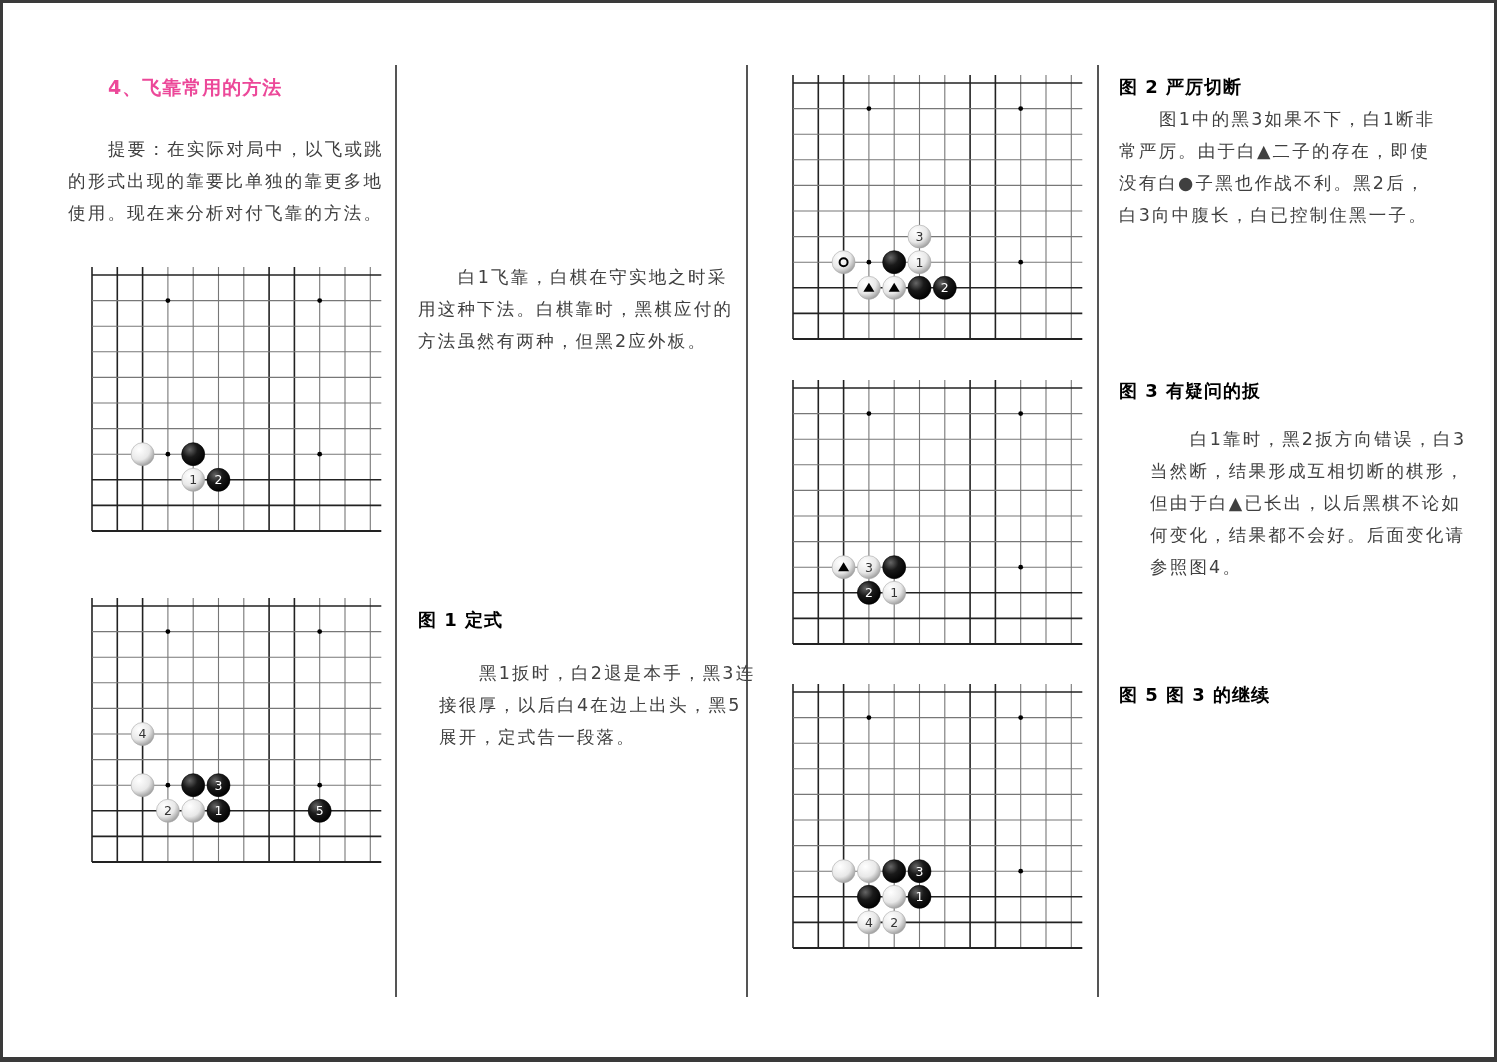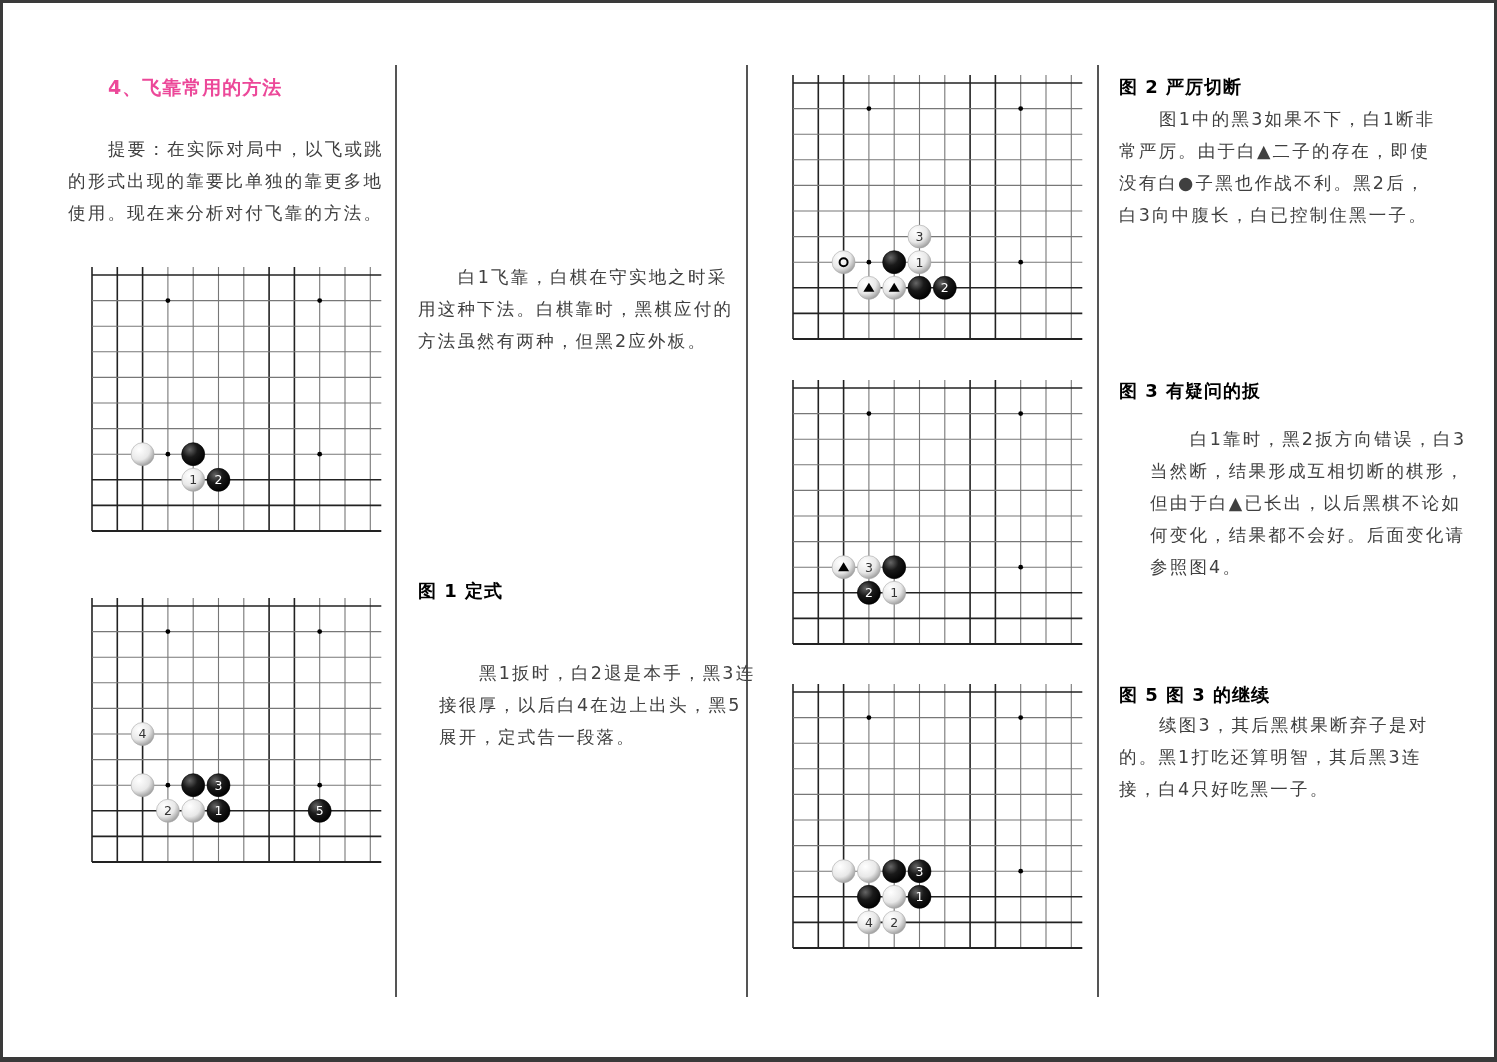--- a/index.html
+++ b/index.html
@@ -155,21 +155,21 @@
           <circle cx="227.70000000000002" cy="204.8" r="11.5" fill="url(#bg)" stroke="#000" stroke-width="0.6"></circle>
           <text x="227.70000000000002" y="209.3" text-anchor="middle" font-size="12.5" font-family="&quot;DejaVu Sans&quot;, sans-serif" fill="#fff">5</text>
         </g>
       </svg>
     </div>
 
   <div class="para" style="left:415px;top:258px;width:318px;">
     <span class="indent"></span><span>白1飞靠，白棋在守实地之时采用这种下法。白棋靠时，黑棋应付的方法虽然有两种，但黑2应外板。</span>
   </div>
 
-  <div class="heading" style="left:415px;top:576px;">图 1  定式</div>
+  <div class="heading" style="left:415px;top:605px;">图 1  定式</div>
   <div class="para" style="left:436px;top:610px;width:318px;margin-top:44px;">
     <span class="indent"></span><span>黑1扳时，白2退是本手，黑3连接很厚，以后白4在边上出头，黑5展开，定式告一段落。</span>
   </div>
 
   <div class="board" style="left: 789px; top: 72px;">
       <svg width="291.3" height="266" viewBox="-1 -8 291.3 266">
         <defs>
           <radialGradient id="wg" cx="35%" cy="30%" r="75%">
             <stop offset="0%" stop-color="#ffffff"></stop>
             <stop offset="60%" stop-color="#e8e8e8"></stop>
@@ -381,17 +381,14 @@
   <div class="para" style="left:1116px;top:100px;width:322px;">
     <span class="indent"></span><span>图1中的黑3如果不下，白1断非常严厉。由于白▲二子的存在，即使没有白●子黑也作战不利。黑2后，白3向中腹长，白已控制住黑一子。</span>
   </div>
 
   <div class="heading" style="left:1116px;top:376px;text-align:right;">图 3  有疑问的扳</div>
   <div class="para" style="left:1116px;top:420px;width:322px;margin-left:31px;">
     <span class="indent"></span><span>白1靠时，黑2扳方向错误，白3当然断，结果形成互相切断的棋形，但由于白▲已长出，以后黑棋不论如何变化，结果都不会好。后面变化请参照图4。</span>
   </div>
 
   <div class="heading" style="left:1116px;top:680px;">图 5  图 3 的继续</div>
-  <div class="para" style="left:1116px;top:706px;width:322px;">
-    <span class="indent"></span><span>续图3，其后黑棋果断弃子是对的。黑1打吃还算明智，其后黑3连接，白4只好吃黑一子。</span>
-  </div>
 
 </div>
 
 </body></html>

